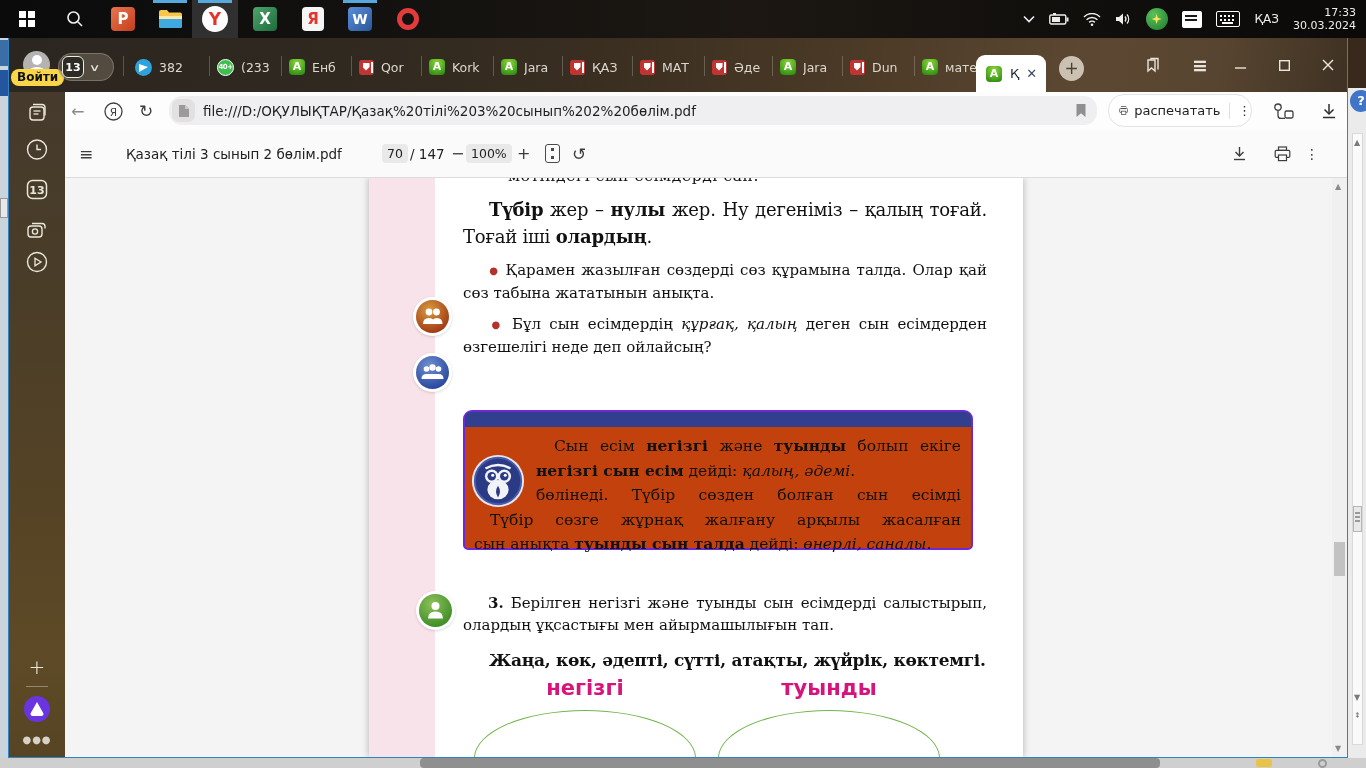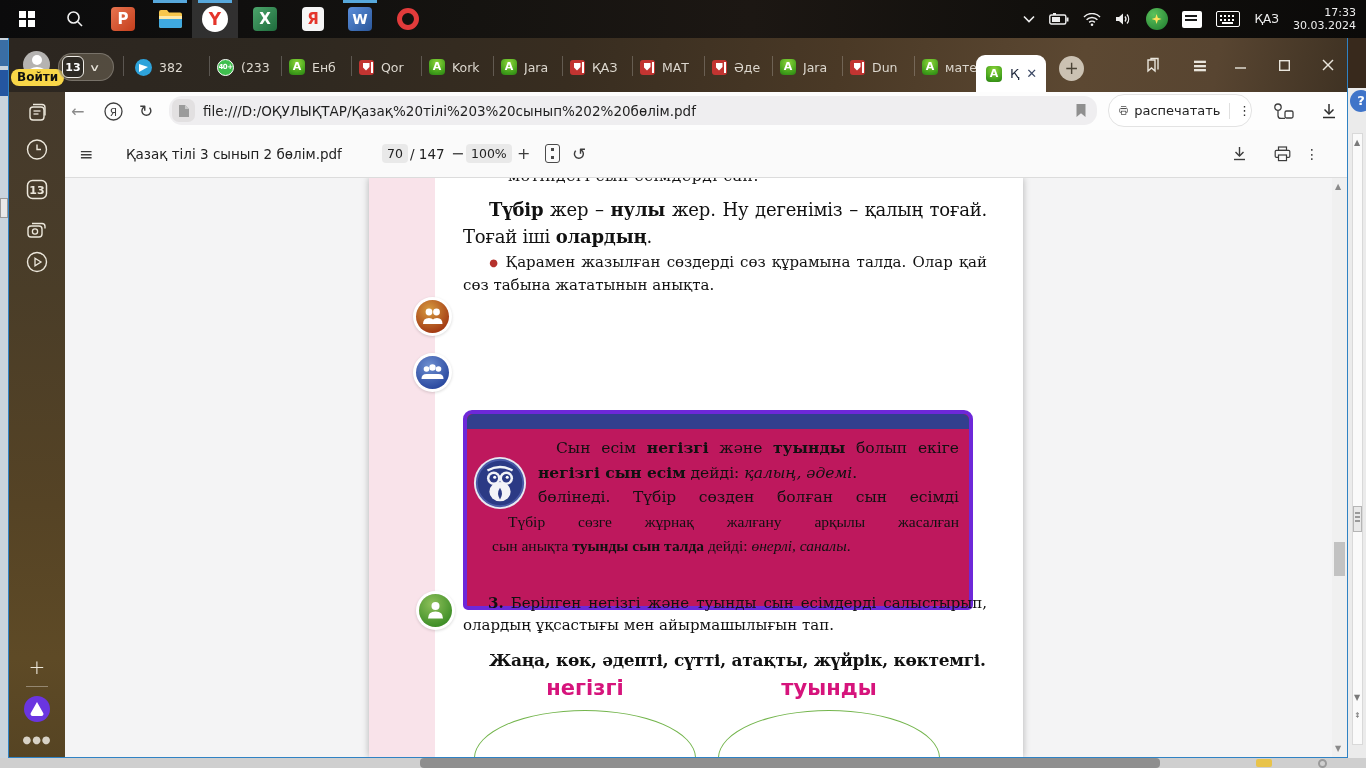--- a/index.html
+++ b/index.html
@@ -113,31 +113,31 @@
 .vscroll .ar { position:absolute; left:3px; color:#8a8a8a; font-size:8px; }
 
 
 .page { position:absolute; left:304px; top:0; width:654px; height:100%; background:#fff; box-shadow:0 0 7px rgba(0,0,0,0.28); overflow:hidden; }
 .pinkband { position:absolute; left:0; top:0; width:66px; height:100%; background:#f9e3ea; }
 .pagebody { position:absolute; left:94px; top:0; width:524px; font-family:"DejaVu Serif", serif; color:#111; }
 .clipline { height:13px; overflow:hidden; position:relative; }
 .clipline span { position:absolute; top:-11px; left:45px; font-size:15.5px; letter-spacing:0.6px; }
 .ex-head { font-size:15.5px; text-indent:26px; margin-top:20px; }
 .passage { font-size:18px; line-height:26.5px; text-indent:26px; margin-top:6px; text-align:justify; letter-spacing:-0.2px; }
-.bpara { font-size:15px; line-height:22px; margin-top:1px; text-align:justify; }
+.bpara { font-size:15px; line-height:22px; margin-top:9px; text-align:justify; }
 .bpara .ind { display:inline-block; width:25px; }
 .bullet { color:#b5312c; font-size:10px; vertical-align:1px; }
 b.bb { font-weight:bold; }
-.rulebox { position:absolute; left:94px; top:232px; width:510px; height:200px; background:#be185d; border:4px solid #6d28d9; border-radius:9px 9px 5px 5px; }
+.rulebox { position:absolute; left:94px; top:232px; width:510px; height:140px; background:#c2410c; border:2px solid #6d28d9; border-radius:9px 9px 5px 5px; }
 .ruletop { height:15px; background:#323f8e; border-radius:6px 6px 0 0; }
 .ruleinner { position:relative; padding:7px 10px 0 9px; font-family:"DejaVu Serif", serif; font-size:15.5px; line-height:24.5px; color:#111; }
 .owlpic { position:absolute; left:5px; top:26px; }
 .rline { text-align:justify; text-align-last:justify; margin-left:62px; }
 .rline.noj { text-align-last:left; }
-.rline.full { margin-left:16px;font-family:Liberation Serif, serif; }
+.rline.full { margin-left:0; }
 .ex3wrap { position:absolute; left:94px; top:414px; width:524px; font-family:"DejaVu Serif", serif; color:#111; }
 .wordlist { font-size:17px; font-weight:bold; margin-top:14px; text-indent:26px; letter-spacing:-0.3px; }
 .catlabels { position:absolute; left:0; top:498px; width:654px; font-family:"DejaVu Sans", sans-serif; font-weight:bold; color:#d6147c; font-size:21px; }
 .catlabels .l { position:absolute; left:105px; width:222px; text-align:center; }
 .catlabels .r { position:absolute; left:349px; width:222px; text-align:center; }
 .oval { position:absolute; top:532px; width:222px; height:96px; border:1.6px solid #74b54d; border-radius:50%; }
 .oval.left { left:105px; }
 .oval.right { left:349px; }
 .margin-ico { position:absolute; width:33px; height:33px; border-radius:50%; box-shadow:0 0 0 3px #fff,0 1px 3px 3px rgba(0,0,0,0.15); }
 .mi-pair { left:47px; top:122px; background:radial-gradient(circle at 40% 30%,#d79b3f,#a33c14 75%); }
@@ -517,20 +517,21 @@
                     <path d="M9 24.5 q0-7 7.5-7 q7.5 0 7.5 7 Z" fill="#fff"></path>
                   </svg>
               </div>
 
               <div class="pagebody">
                 <div class="clipline">
                     <span>мәтіндегі сын есімдерді сан.</span>
                   </div>
                 <div class="passage"><b class="bb">Түбір</b><span> жер – </span><b class="bb">нулы</b><span> жер. Ну дегеніміз – қалың тоғай. Тоғай іші </span><b class="bb">олардың</b><span>.</span></div>
                 <div class="bpara"><span class="ind"></span><span class="bullet">●</span> <span>Қарамен жазылған сөздерді сөз құрамына талда. Олар қай сөз табына жататынын анықта.</span></div>
+                <div class="bpara"><span class="ind"></span><span class="bullet">●</span> <span>Бұл сын есімдердің </span><i>құрғақ, қалың</i><span> деген сын есімдерден өзгешелігі неде деп ойлайсың?</span></div>
               </div>
 
               <div class="rulebox">
                 <div class="ruletop"></div>
                 <div class="ruleinner">
                   <div class="owlpic">
                     <svg width="56" height="56" viewBox="0 0 58 58">
                       <circle cx="29" cy="29" r="27" fill="#e7e9f2"></circle>
                       <circle cx="29" cy="29" r="24" fill="#2b3a85"></circle>
                       <circle cx="29" cy="29" r="24" fill="none" stroke="#4a5aa8" stroke-width="2"></circle>

